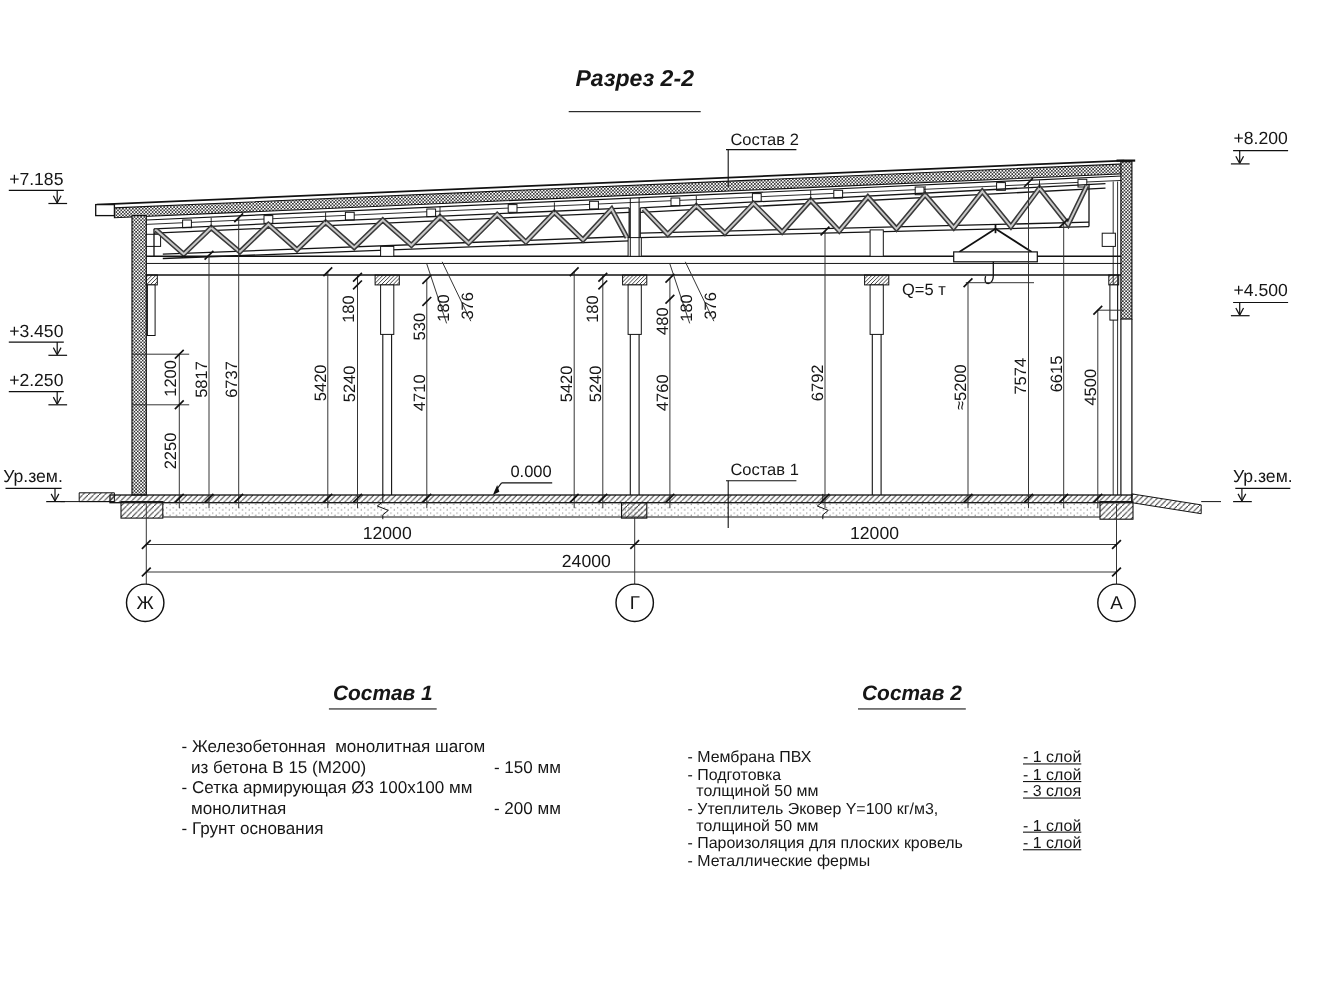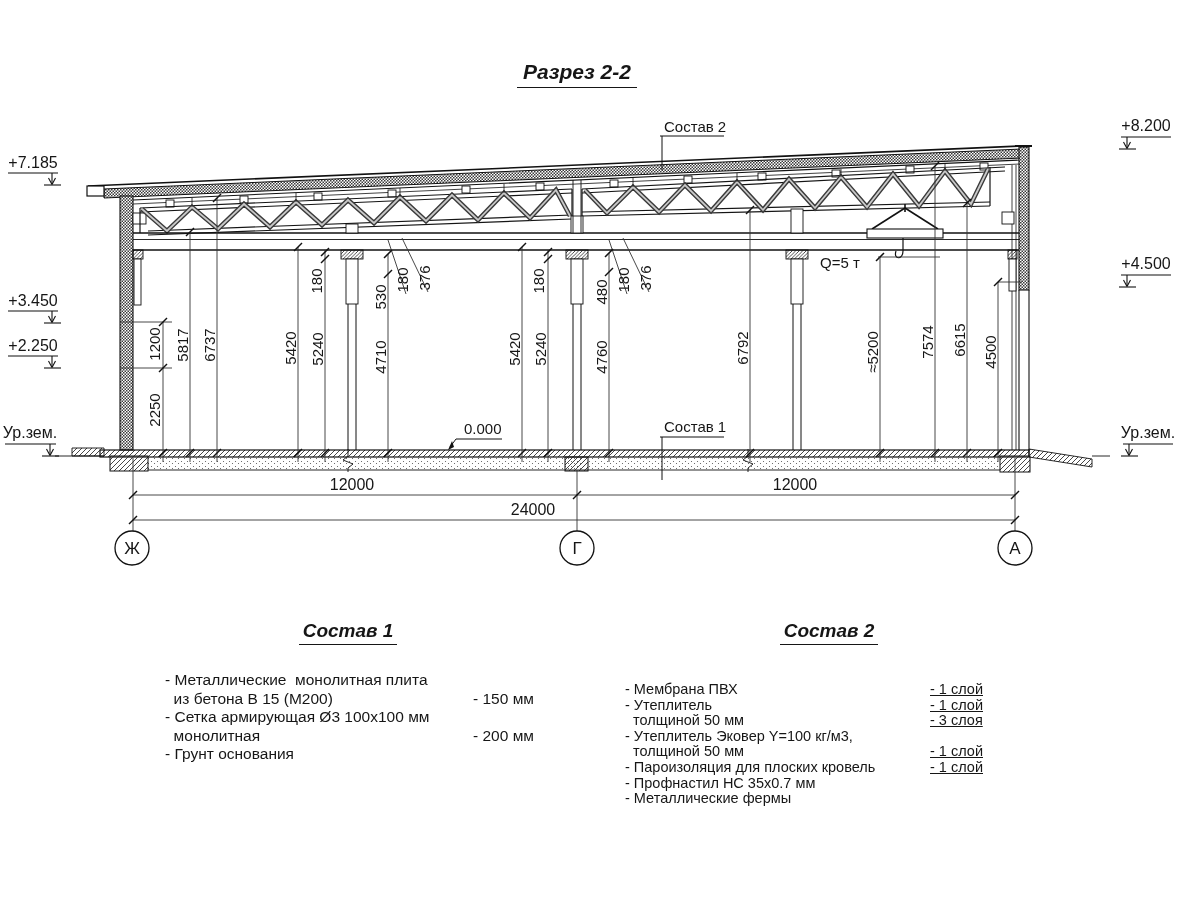--- a/index.html
+++ b/index.html
@@ -8,31 +8,31 @@
   svg{position:absolute;left:0;top:0;}
   svg text{font-family:"Liberation Sans",sans-serif;fill:#161616;}
   .dimtxt{font-size:15px;}
   .dimh{font-size:16px;}
   .elev{font-size:16px;}
   .axis{font-size:17px;}
   .callout{font-size:15px;}
   .craneq{font-size:15px;}
   .page-title{position:absolute;left:427px;top:60px;width:300px;text-align:center;
       font-size:21px;font-style:italic;font-weight:600;}
-  .page-title span{display:inline-block;border-bottom:1.6px solid #161616;padding:0 6px 3px 6px;}
+  .page-title span{display:inline-block;border-bottom:1.6px solid #161616;padding:0 6px 17px 6px;}
   .legend{position:absolute;}
   .legend-title{text-align:center;font-size:19px;font-style:italic;font-weight:600;}
   .legend-title span{display:inline-block;border-bottom:1.5px solid #161616;padding:0 4px 2px 4px;}
   .lg1 .lines{margin-top:26px;}
   .lg2 .lines{margin-top:36px;}
   .lline{position:relative;white-space:pre;}
   .lg1 .lline{height:18.5px;font-size:15.5px;}
   .lg2 .lline{height:15.6px;font-size:14.5px;}
   .lv{position:absolute;top:0;}
-  .lg1 .lv{left:308px;}
+  .lg1 .lv{left:284px;}
   .lg2 .lv{left:305px;text-decoration:underline;}
 </style>
 </head>
 <body>
 
 <svg width="1200" height="900" viewBox="0 0 1200 900">
   <defs>
     <pattern id="checker" width="3" height="3" patternUnits="userSpaceOnUse">
       <rect width="3" height="3" fill="#fff"></rect>
       <rect x="0" y="0" width="1.5" height="1.5" fill="#3a3a3a"></rect>
@@ -372,33 +372,32 @@
     <line x1="456" y1="439" x2="450" y2="447" stroke="#111" stroke-width="1"></line>
     <polygon points="448,450 452,441 454,447" fill="#111"></polygon>
   </g>
 </svg>
 
 <div class="page-title"><span>Разрез 2-2</span></div>
 
 <div class="legend lg1" style="left:165px;top:620px;width:366px;">
   <div class="legend-title"><span>Состав 1</span></div>
   <div class="lines">
-    <div class="lline"><span class="lt">- Металлические  монолитная плита</span><span class="lv"></span></div>
+    <div class="lline"><span class="lt">- Железобетонная  монолитная шагом</span><span class="lv"></span></div>
     <div class="lline"><span class="lt">  из бетона В 15 (М200)</span><span class="lv">- 150 мм</span></div>
     <div class="lline"><span class="lt">- Сетка армирующая Ø3 100х100 мм</span><span class="lv"></span></div>
     <div class="lline"><span class="lt">  монолитная</span><span class="lv">- 200 мм</span></div>
     <div class="lline"><span class="lt">- Грунт основания</span><span class="lv"></span></div>
   </div>
 </div>
 
 <div class="legend lg2" style="left:625px;top:620px;width:408px;">
   <div class="legend-title"><span>Состав 2</span></div>
   <div class="lines">
     <div class="lline"><span class="lt">- Мембрана ПВХ</span><span class="lv">- 1 слой</span></div>
-    <div class="lline"><span class="lt">- Утеплитель</span><span class="lv">- 1 слой</span></div>
+    <div class="lline"><span class="lt">- Подготовка</span><span class="lv">- 1 слой</span></div>
     <div class="lline"><span class="lt">  толщиной 50 мм</span><span class="lv">- 3 слоя</span></div>
     <div class="lline"><span class="lt">- Утеплитель Эковер Y=100 кг/м3,</span><span class="lv"></span></div>
     <div class="lline"><span class="lt">  толщиной 50 мм</span><span class="lv">- 1 слой</span></div>
     <div class="lline"><span class="lt">- Пароизоляция для плоских кровель</span><span class="lv">- 1 слой</span></div>
-    <div class="lline"><span class="lt">- Профнастил НС 35х0.7 мм</span><span class="lv"></span></div>
     <div class="lline"><span class="lt">- Металлические фермы</span><span class="lv"></span></div>
   </div>
 </div>
 
 </body></html>

